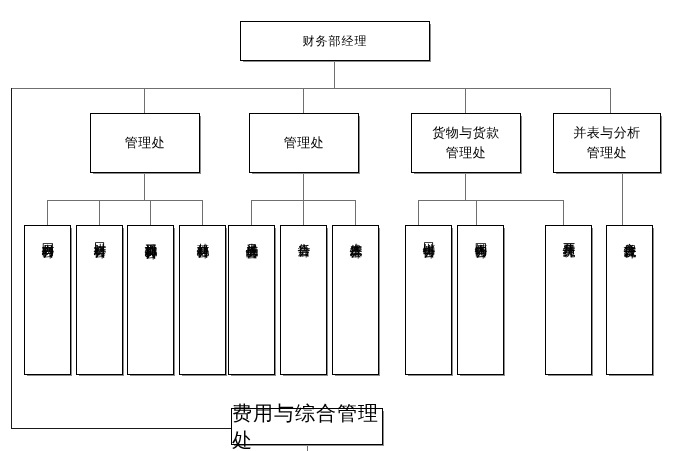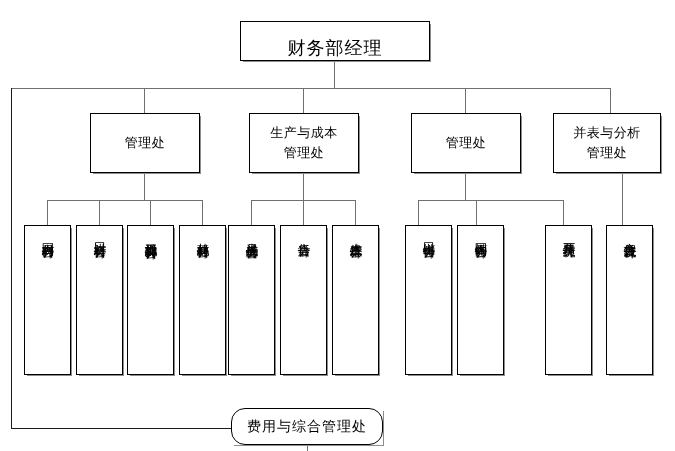--- a/index.html
+++ b/index.html
@@ -27,23 +27,23 @@
   .box::after{
     content:"";
     position:absolute;
     left:2px;top:2px;right:-2px;bottom:-2px;
     border-right:1px solid #8d8d8d;
     border-bottom:1px solid #8d8d8d;
     pointer-events:none;
     z-index:-1;
   }
 
-  .root{font-size:18px;letter-spacing:1px;align-items:flex-end;}
+  .root{font-size:12px;letter-spacing:1px;}
   .lvl2{font-size:13px;line-height:1.55;text-align:center;letter-spacing:0.5px;}
-  .bottom{font-size:14px;letter-spacing:1px;border-radius:14px;}
+  .bottom{font-size:20px;letter-spacing:1px;}
 
   
   .leaf{
     align-items:flex-start;
     justify-content:center;
     padding-top:7px;
   }
   .leaf .vtext{
     writing-mode:vertical-rl;
     text-orientation:upright;
@@ -104,27 +104,27 @@
   </div>
 
   <div class="box lvl2" style="left:90px;top:113px;width:110px;height:60px;">
     <div>
       <div>管理处</div>
     </div>
   </div>
 
   <div class="box lvl2" style="left:249px;top:113px;width:110px;height:60px;">
     <div>
-      <div>生产与成本</div>
       <div>管理处</div>
     </div>
   </div>
 
   <div class="box lvl2" style="left:411px;top:113px;width:110px;height:60px;">
     <div>
+      <div>货物与货款</div>
       <div>管理处</div>
     </div>
   </div>
 
   <div class="box lvl2" style="left:553px;top:113px;width:108px;height:60px;align-items:center;">
     <div>
       <div>并表与分析</div>
       <div>管理处</div>
     </div>
   </div>

